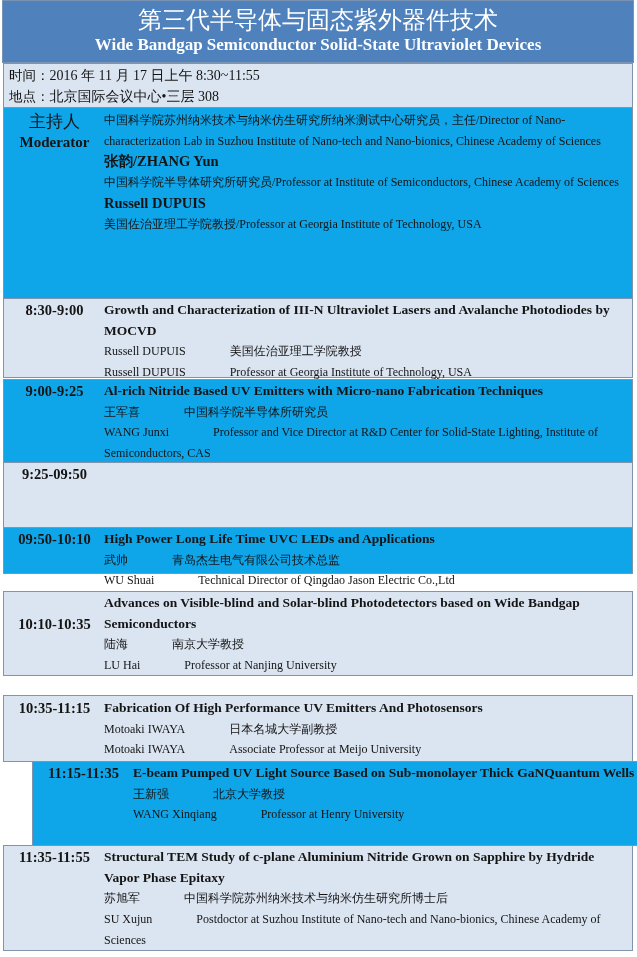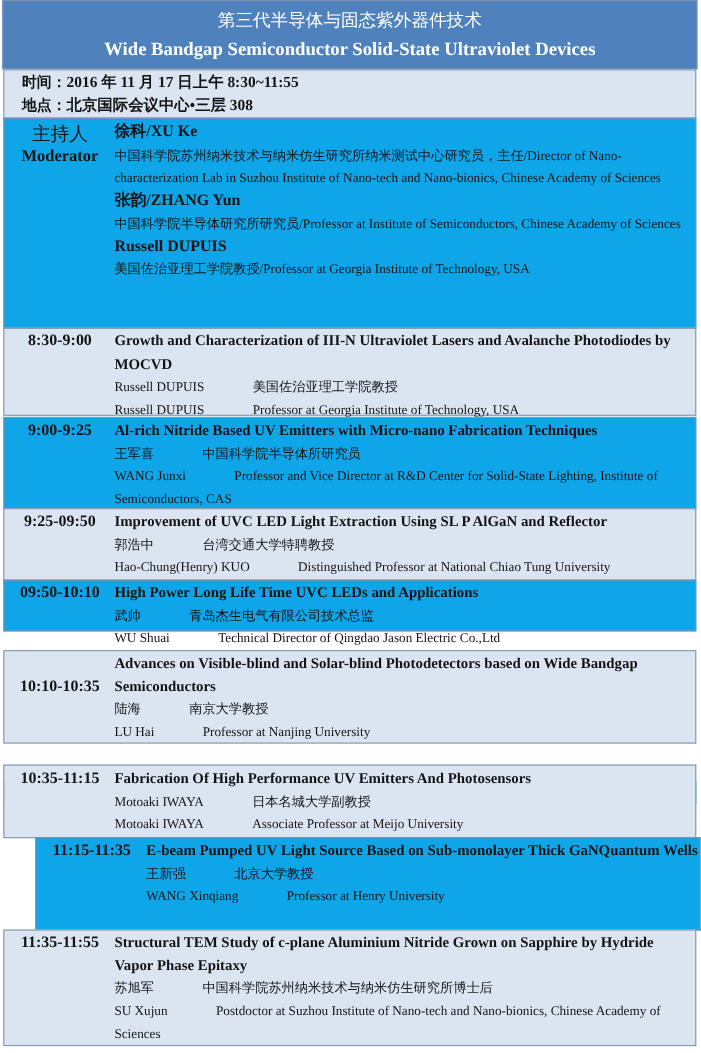--- a/index.html
+++ b/index.html
@@ -7,28 +7,28 @@
   .page {
     position: relative; width: 637px; height: 957px; overflow: hidden;
     background: #ffffff; color: #141414;
     font-family: "Liberation Serif", serif;
   }
   .header {
     position: absolute; left: 2px; top: 0; width: 632px; height: 63px;
     background: #4f81bd; color: #ffffff; text-align: center;
     border: 1px solid #7a93b3;
   }
-  .title-cn { position: absolute; left: 0; right: 0; top: 7px; font-size: 16px; line-height: 24px; text-align: center; }
+  .title-cn { position: absolute; left: 0; right: 0; top: 7px; font-size: 24px; line-height: 24px; text-align: center; }
   .title-en { position: absolute; left: 0; right: 0; top: 33px; font-size: 17px; line-height: 22px; font-weight: bold; }
 
   .row { position: absolute; left: 3px; width: 630px; border: 1px solid #8094ad; }
   .light { background: #dbe5f1; }
   .white { background: #0ea5e9; }
 
-  .info-line { position: absolute; left: 16px; font-weight: bold; font-size: 14px; line-height: 21px; white-space: nowrap; }
+  .info-line { position: absolute; left: 5px; font-weight: normal; font-size: 14px; line-height: 21px; white-space: nowrap; }
   .info-label { font-family: "DejaVu Sans", sans-serif; font-size: 13.5px; }
 
   .time {
     position: absolute; left: 0; top: 1px; width: 101px; text-align: center;
     font-weight: bold; font-size: 14.5px; line-height: 20.7px; white-space: nowrap;
   }
   .time-mid { top: 22px; }
   .content {
     position: absolute; left: 100px; top: 1px; width: 524px;
     line-height: 20.7px; font-size: 12px;
@@ -64,21 +64,20 @@
     </div>
   </div>
 
   <div class="row white" style="top:107px;height:192px;">
     <div class="mod-label">
       <div class="mod-label-cn">主持人</div>
       <div class="mod-label-en">Moderator</div>
     </div>
     <div class="content mod">
       <div>
-        <div class="mod-name">徐科/XU Ke</div>
         <div><span>中国科学院苏州纳米技术与纳米仿生研究所纳米测试中心研究员，主任</span><span>/Director of Nano-characterization Lab in Suzhou Institute of Nano-tech and Nano-bionics, Chinese Academy of Sciences</span></div>
       </div>
       <div>
         <div class="mod-name">张韵/ZHANG Yun</div>
         <div><span>中国科学院半导体研究所研究员</span><span>/Professor at Institute of Semiconductors, Chinese Academy of Sciences</span></div>
       </div>
       <div>
         <div class="mod-name">Russell DUPUIS</div>
         <div><span>美国佐治亚理工学院教授</span><span>/Professor at Georgia Institute of Technology, USA</span></div>
       </div>
@@ -98,25 +97,20 @@
     <div class="time">9:00-9:25</div>
     <div class="content">
       <div class="talk-title">Al-rich Nitride Based UV Emitters with Micro-nano Fabrication Techniques</div>
       <div><span class="spk-name">王军喜</span><span>中国科学院半导体所研究员</span></div>
       <div><span class="spk-name">WANG Junxi</span><span>Professor and Vice Director at R&amp;D Center for Solid-State Lighting, Institute of Semiconductors, CAS</span></div>
     </div>
   </div>
 
   <div class="row light" style="top:462px;height:66px;">
     <div class="time">9:25-09:50</div>
-    <div class="content">
-      <div class="talk-title">Improvement of UVC LED Light Extraction Using SL P AlGaN and Reflector</div>
-      <div><span class="spk-name">郭浩中</span><span>台湾交通大学特聘教授</span></div>
-      <div><span class="spk-name">Hao-Chung(Henry) KUO</span><span>Distinguished Professor at National Chiao Tung University</span></div>
-    </div>
   </div>
 
   <div class="row white" style="top:527px;height:47px;">
     <div class="time">09:50-10:10</div>
     <div class="content">
       <div class="talk-title">High Power Long Life Time UVC LEDs and Applications</div>
       <div><span class="spk-name">武帅</span><span>青岛杰生电气有限公司技术总监</span></div>
       <div><span class="spk-name">WU Shuai</span><span>Technical Director of Qingdao Jason Electric Co.,Ltd</span></div>
     </div>
   </div>

